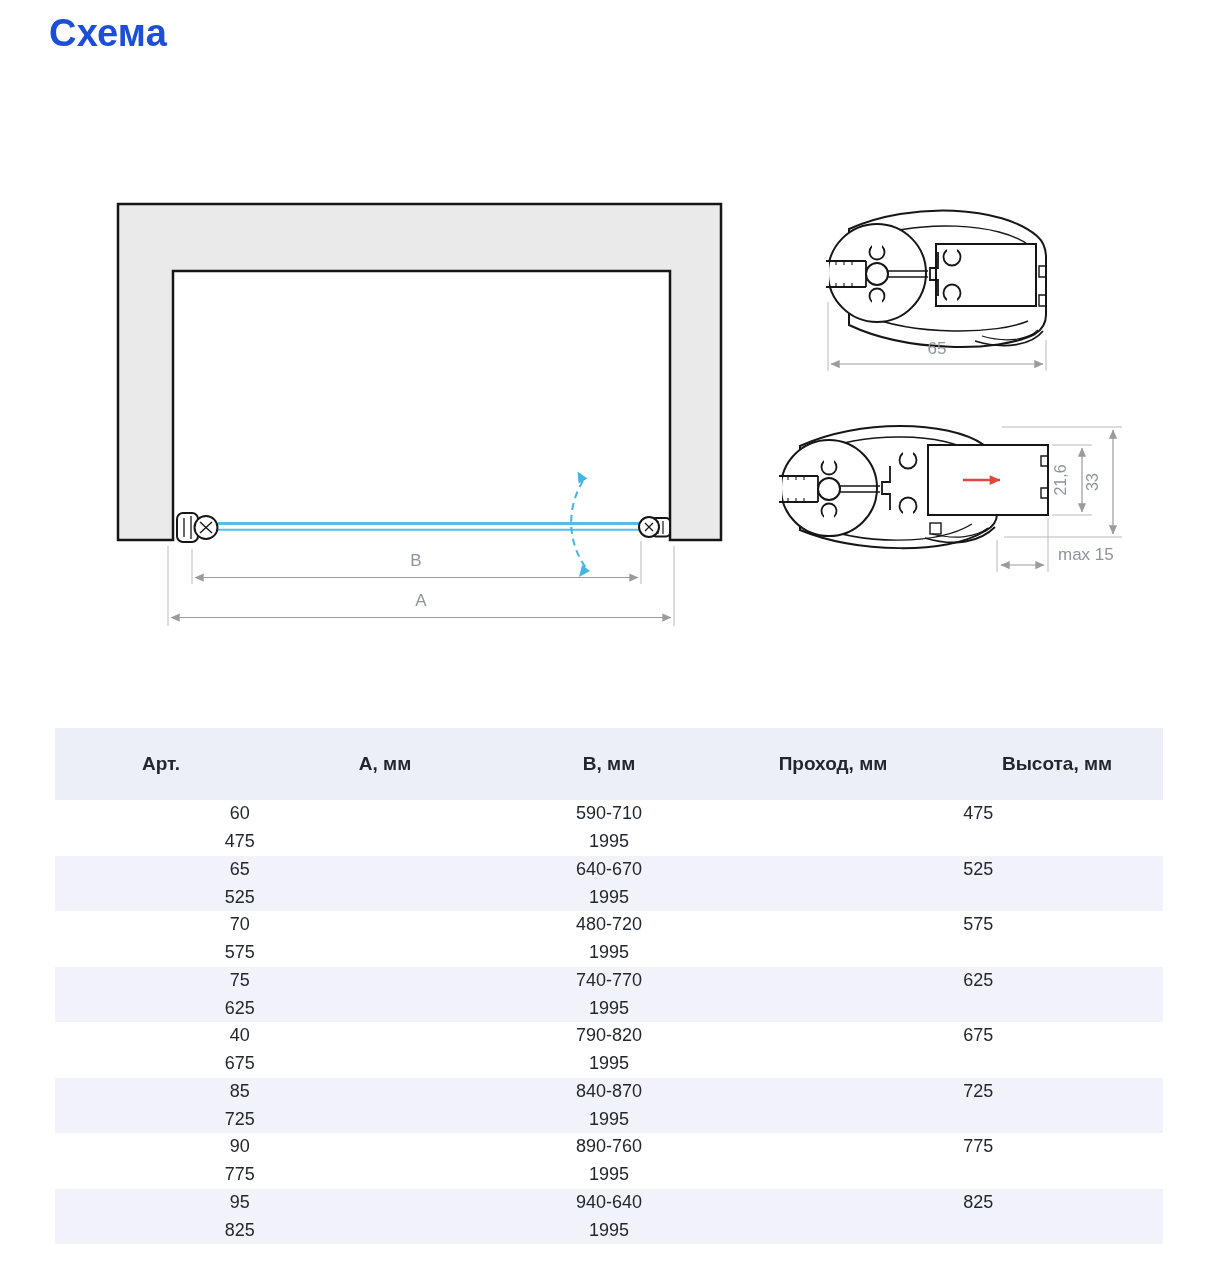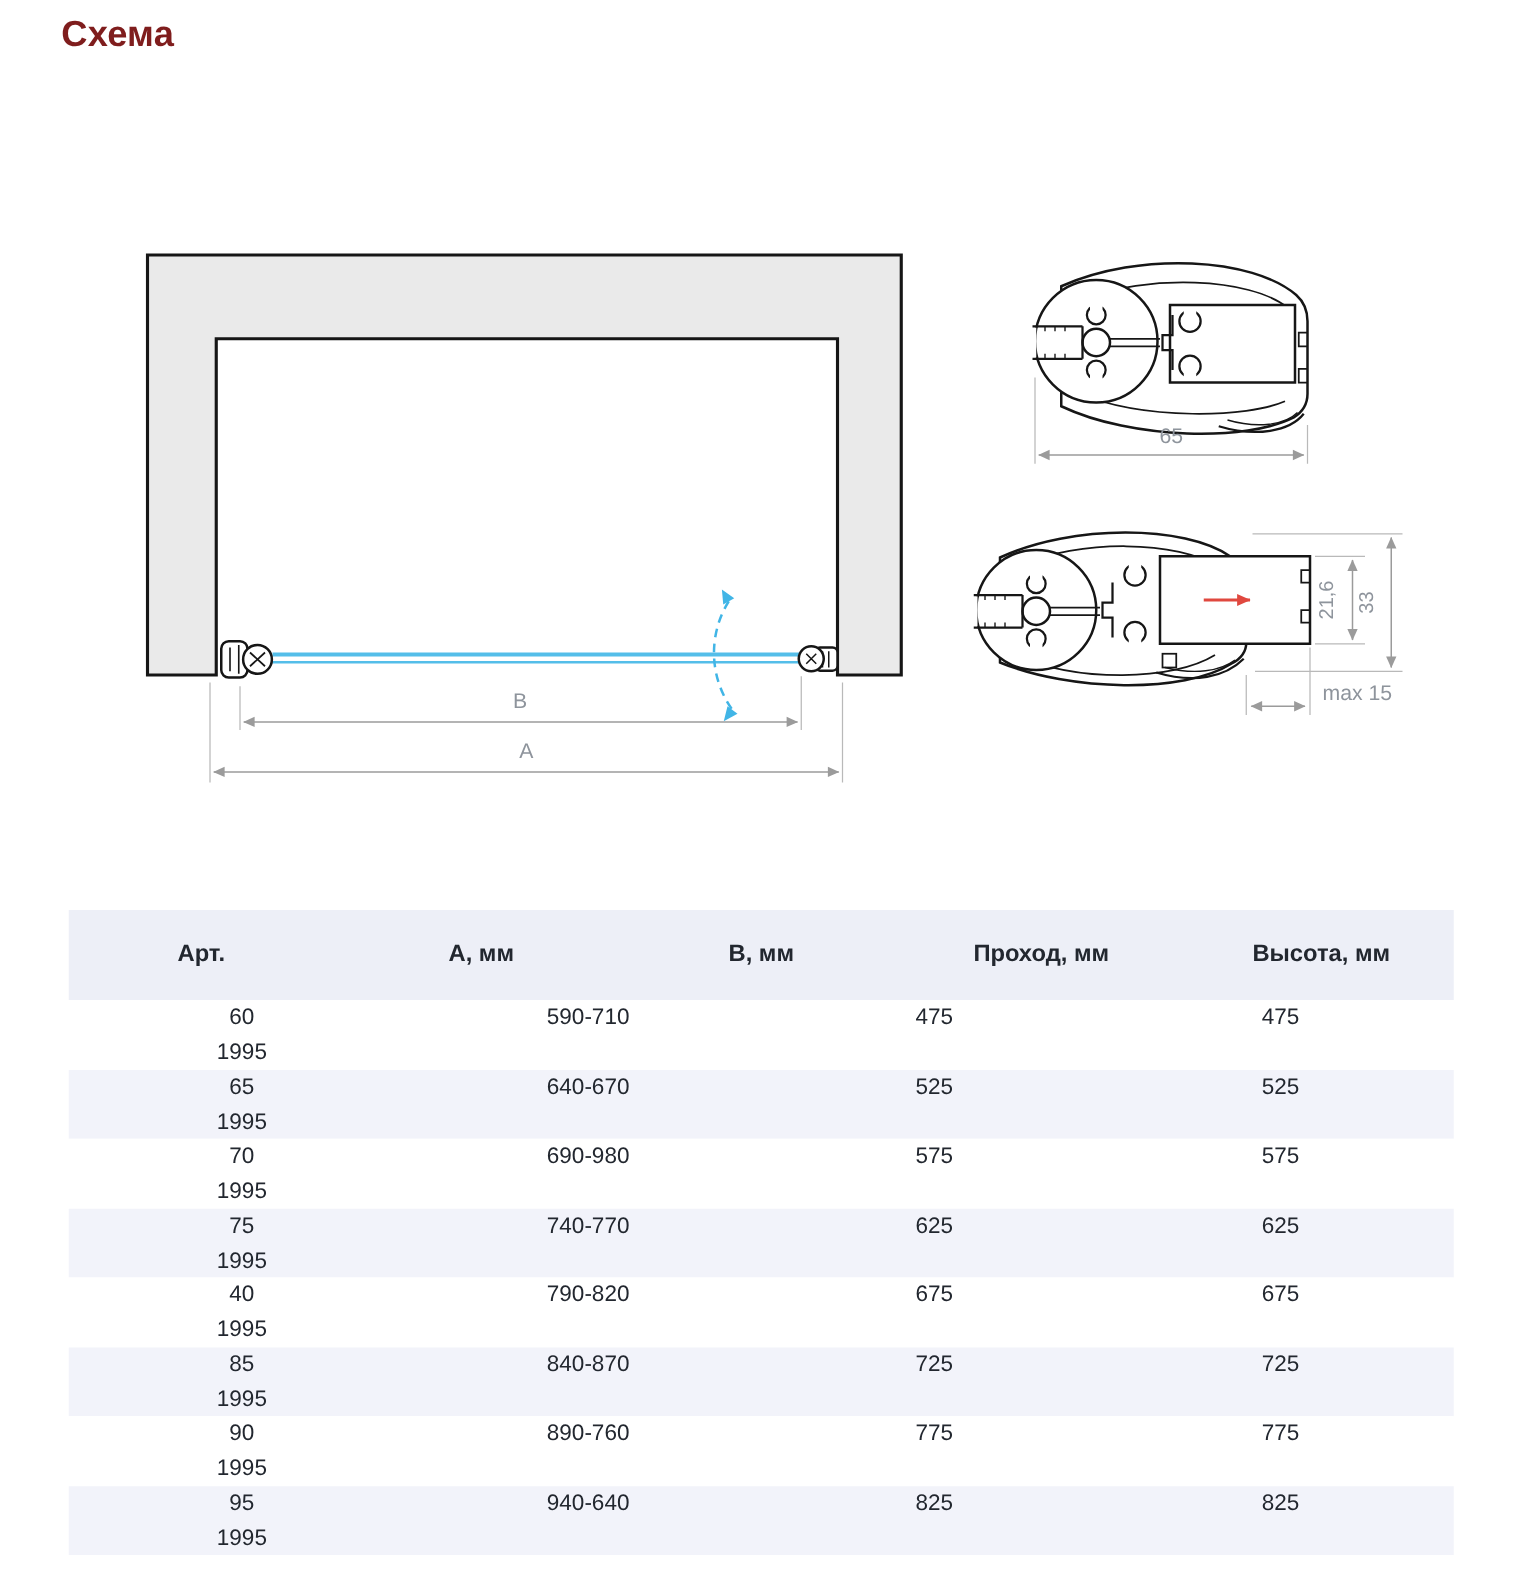--- a/index.html
+++ b/index.html
@@ -1,25 +1,25 @@
 <!DOCTYPE html>
 <html><head>
 <meta charset="utf-8">
 <style>
   html,body{margin:0;padding:0;background:#ffffff;}
   body{width:1216px;height:1265px;position:relative;font-family:"Liberation Sans",sans-serif;-webkit-font-smoothing:antialiased;}
-  .page-title{position:absolute;left:49px;top:12px;font-size:29px;font-weight:700;color:#7f1d1d;letter-spacing:.2px;}
+  .page-title{position:absolute;left:49px;top:12px;font-size:38px;font-weight:700;color:#1d4ed8;letter-spacing:.2px;}
   .scheme-svg{position:absolute;left:0;top:0;width:1216px;height:700px;}
   svg text{font-family:"Liberation Sans",sans-serif;}
   .dim-label{font-size:17px;fill:#8e949c;}
   .dim-label-sm{font-size:16px;fill:#8e949c;}
   
   .spec-table{position:absolute;left:55px;top:728px;width:1108px;color:#22272f;font-size:18px;}
   .t-head{display:grid;grid-template-columns:repeat(5,1fr);height:72px;align-items:center;background:#edeff7;font-weight:700;font-size:19px;gap:12px;}
-  .t-row{display:grid;grid-template-columns:repeat(4,1fr);height:55.5px;align-items:center;background:#ffffff;}
+  .t-row{display:grid;grid-template-columns:repeat(3,1fr);height:55.5px;align-items:center;background:#ffffff;}
   .t-row.alt{background:#f2f3fa;}
   .t-cell{text-align:center;white-space:nowrap;}
 </style>
 </head>
 <body>
 
 <div class="page-title">Схема</div>
 
 <svg class="scheme-svg" viewBox="0 0 1216 700">
   <defs>
@@ -200,21 +200,21 @@
   </div>
   <div class="t-row alt">
     <div class="t-cell">65</div>
     <div class="t-cell">640-670</div>
     <div class="t-cell">525</div>
     <div class="t-cell">525</div>
     <div class="t-cell">1995</div>
   </div>
   <div class="t-row">
     <div class="t-cell">70</div>
-    <div class="t-cell">690-980</div>
+    <div class="t-cell">480-720</div>
     <div class="t-cell">575</div>
     <div class="t-cell">575</div>
     <div class="t-cell">1995</div>
   </div>
   <div class="t-row alt">
     <div class="t-cell">75</div>
     <div class="t-cell">740-770</div>
     <div class="t-cell">625</div>
     <div class="t-cell">625</div>
     <div class="t-cell">1995</div>

